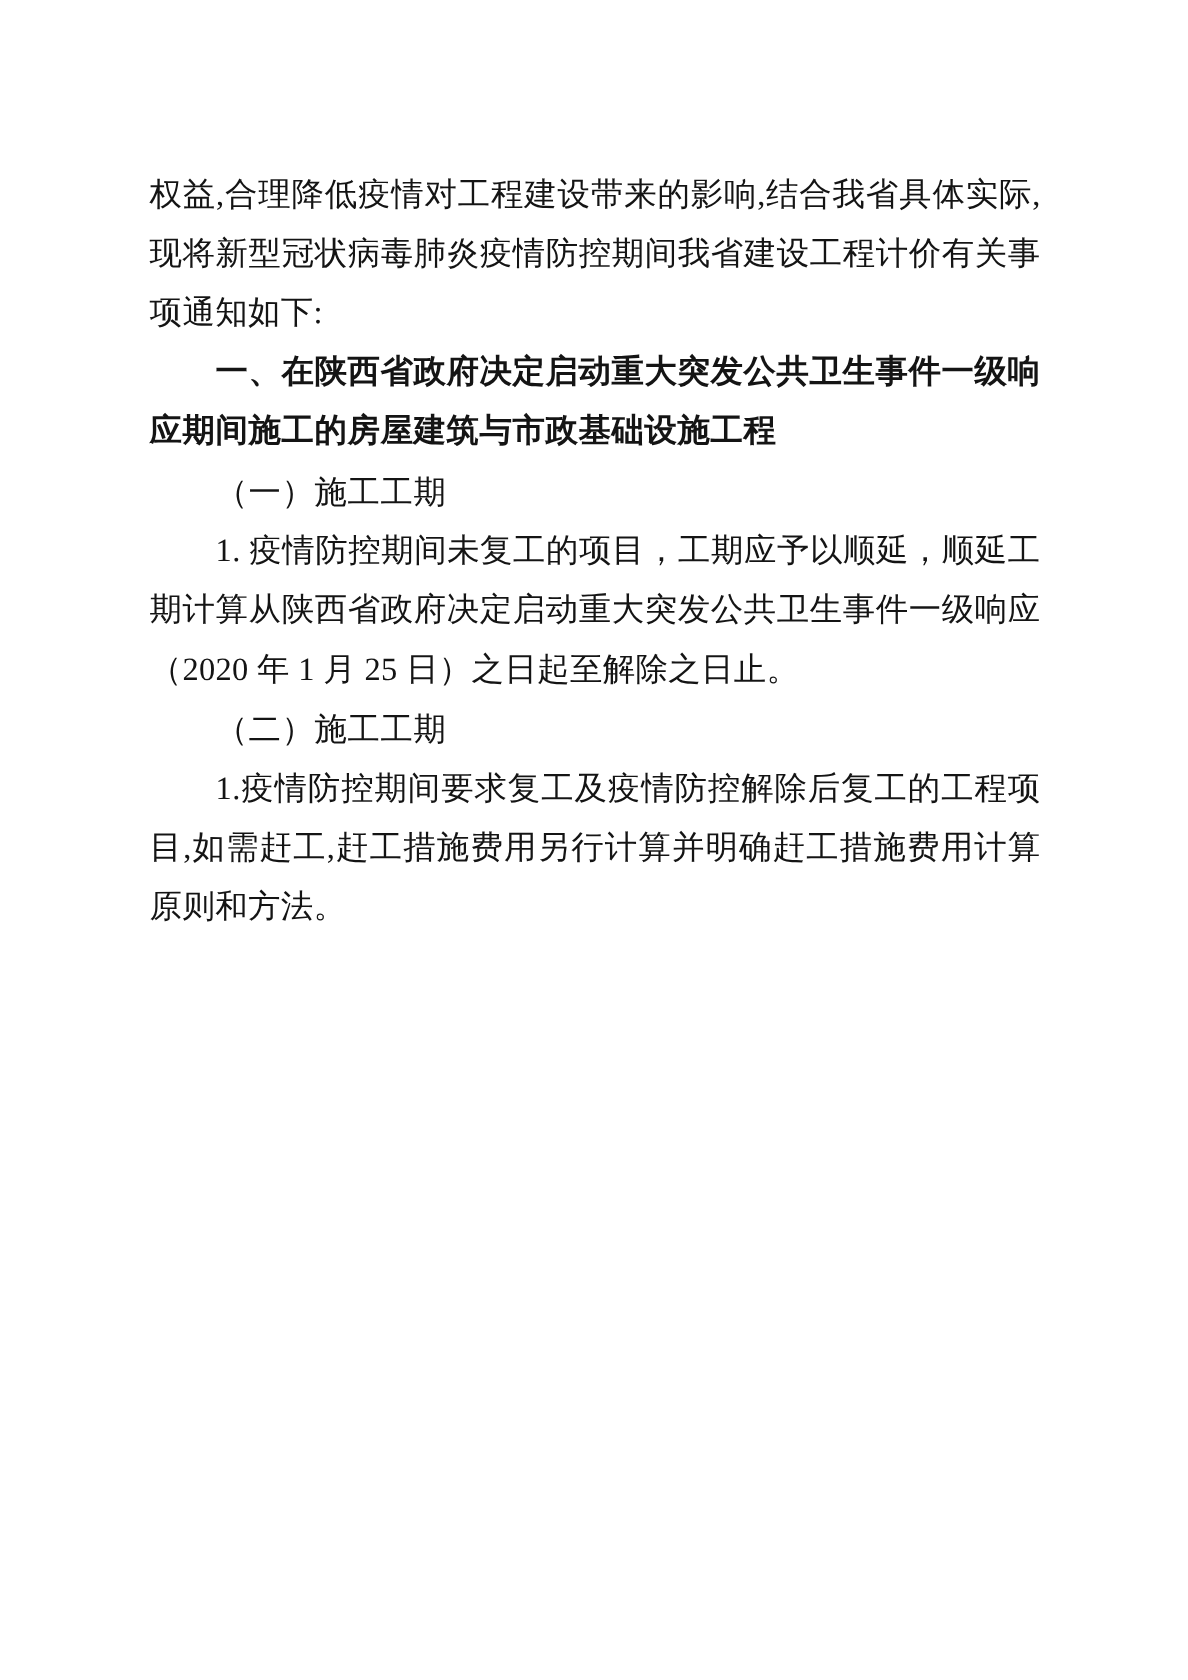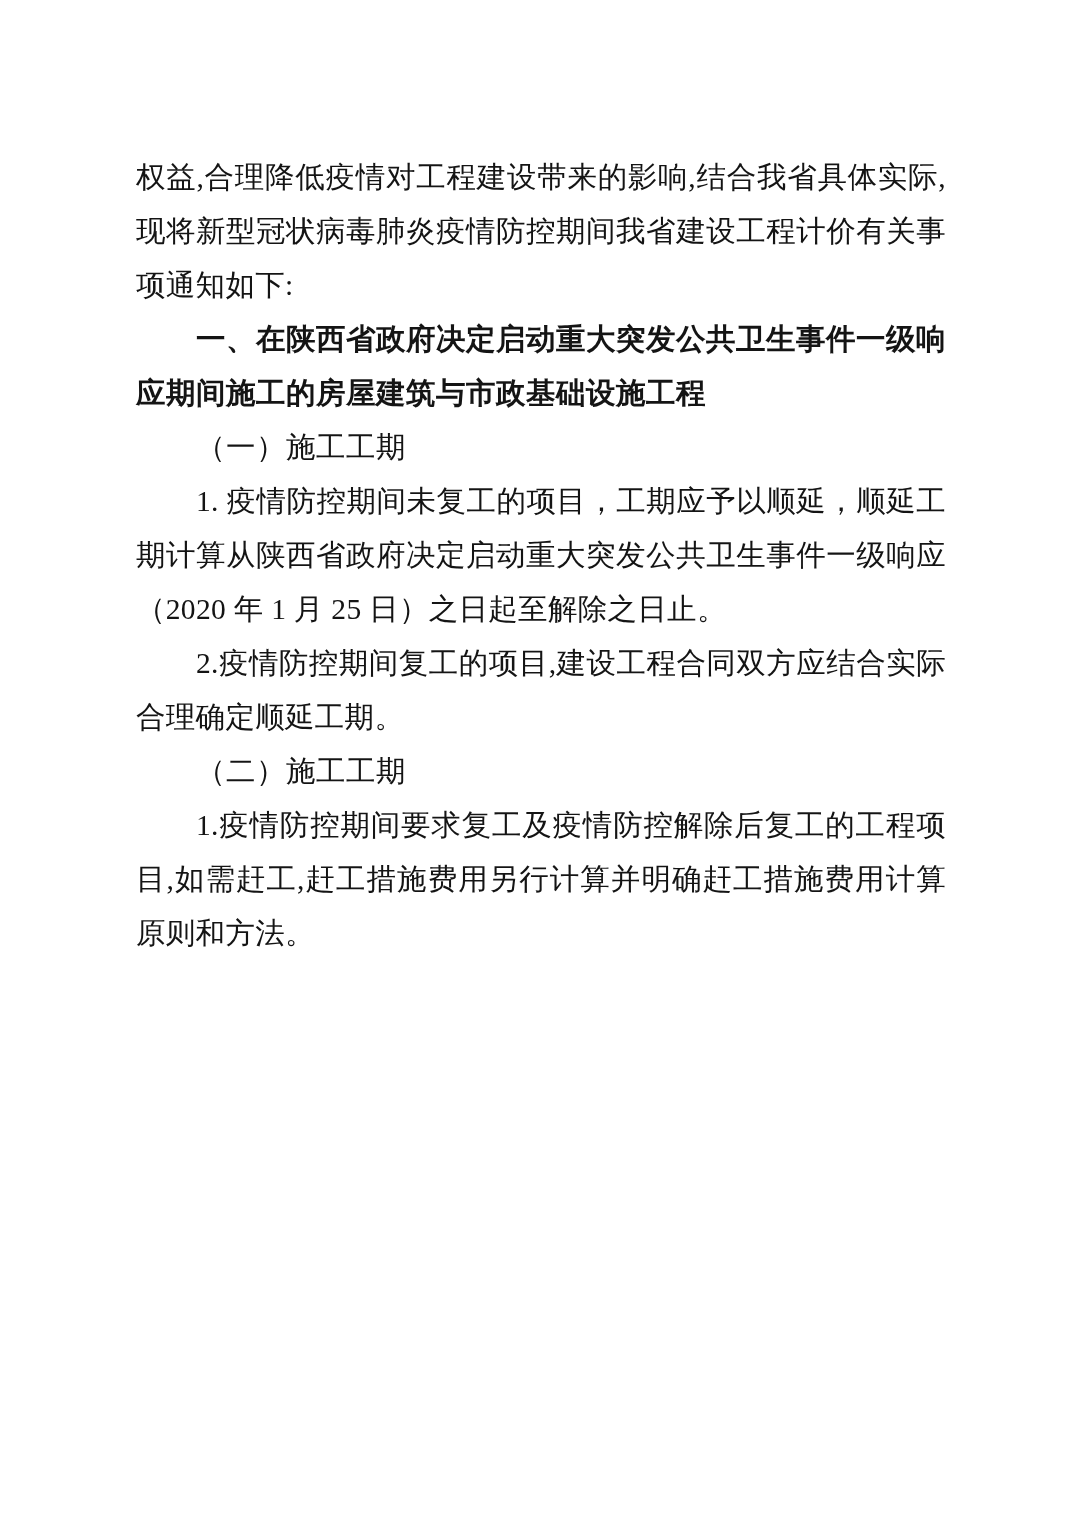--- a/index.html
+++ b/index.html
@@ -30,21 +30,21 @@
     line-height: 54px;
     letter-spacing: 0.3px;
     text-align: justify;
     text-justify: inter-ideograph;
   }
   .indent {
     text-indent: 60px;
   }
   .heading {
     font-weight: bold;
-    font-family: Liberation Serif, serif;
+    font-family: Liberation Mono, monospace;
     letter-spacing: 0.5px;
   }
   .subheading {
     font-weight: normal;
     font-family: "DejaVu Serif", "Liberation Serif", serif;
     letter-spacing: 0.5px;
   }
   .pagenum {
     position: absolute;
     left: 136px;
@@ -65,21 +65,20 @@
   <div class="body-area">
 
     <p class="plain">权益,合理降低疫情对工程建设带来的影响,结合我省具体实际,现将新型冠状病毒肺炎疫情防控期间我省建设工程计价有关事项通知如下:</p>
 
     <p class="indent heading">一、在陕西省政府决定启动重大突发公共卫生事件一级响应期间施工的房屋建筑与市政基础设施工程</p>
 
     <p class="indent subheading">（一）施工工期</p>
 
     <p class="indent">1. 疫情防控期间未复工的项目，工期应予以顺延，顺延工期计算从陕西省政府决定启动重大突发公共卫生事件一级响应（2020 年 1 月 25 日）之日起至解除之日止。</p>
 
-    <p class="indent">2.疫情防控期间复工的项目,建设工程合同双方应结合实际合理确定顺延工期。</p>
 
     <p class="indent subheading">（二）施工工期</p>
 
 
 
     <p class="indent">1.疫情防控期间要求复工及疫情防控解除后复工的工程项目,如需赶工,赶工措施费用另行计算并明确赶工措施费用计算原则和方法。</p>
 
 
   </div>
 

